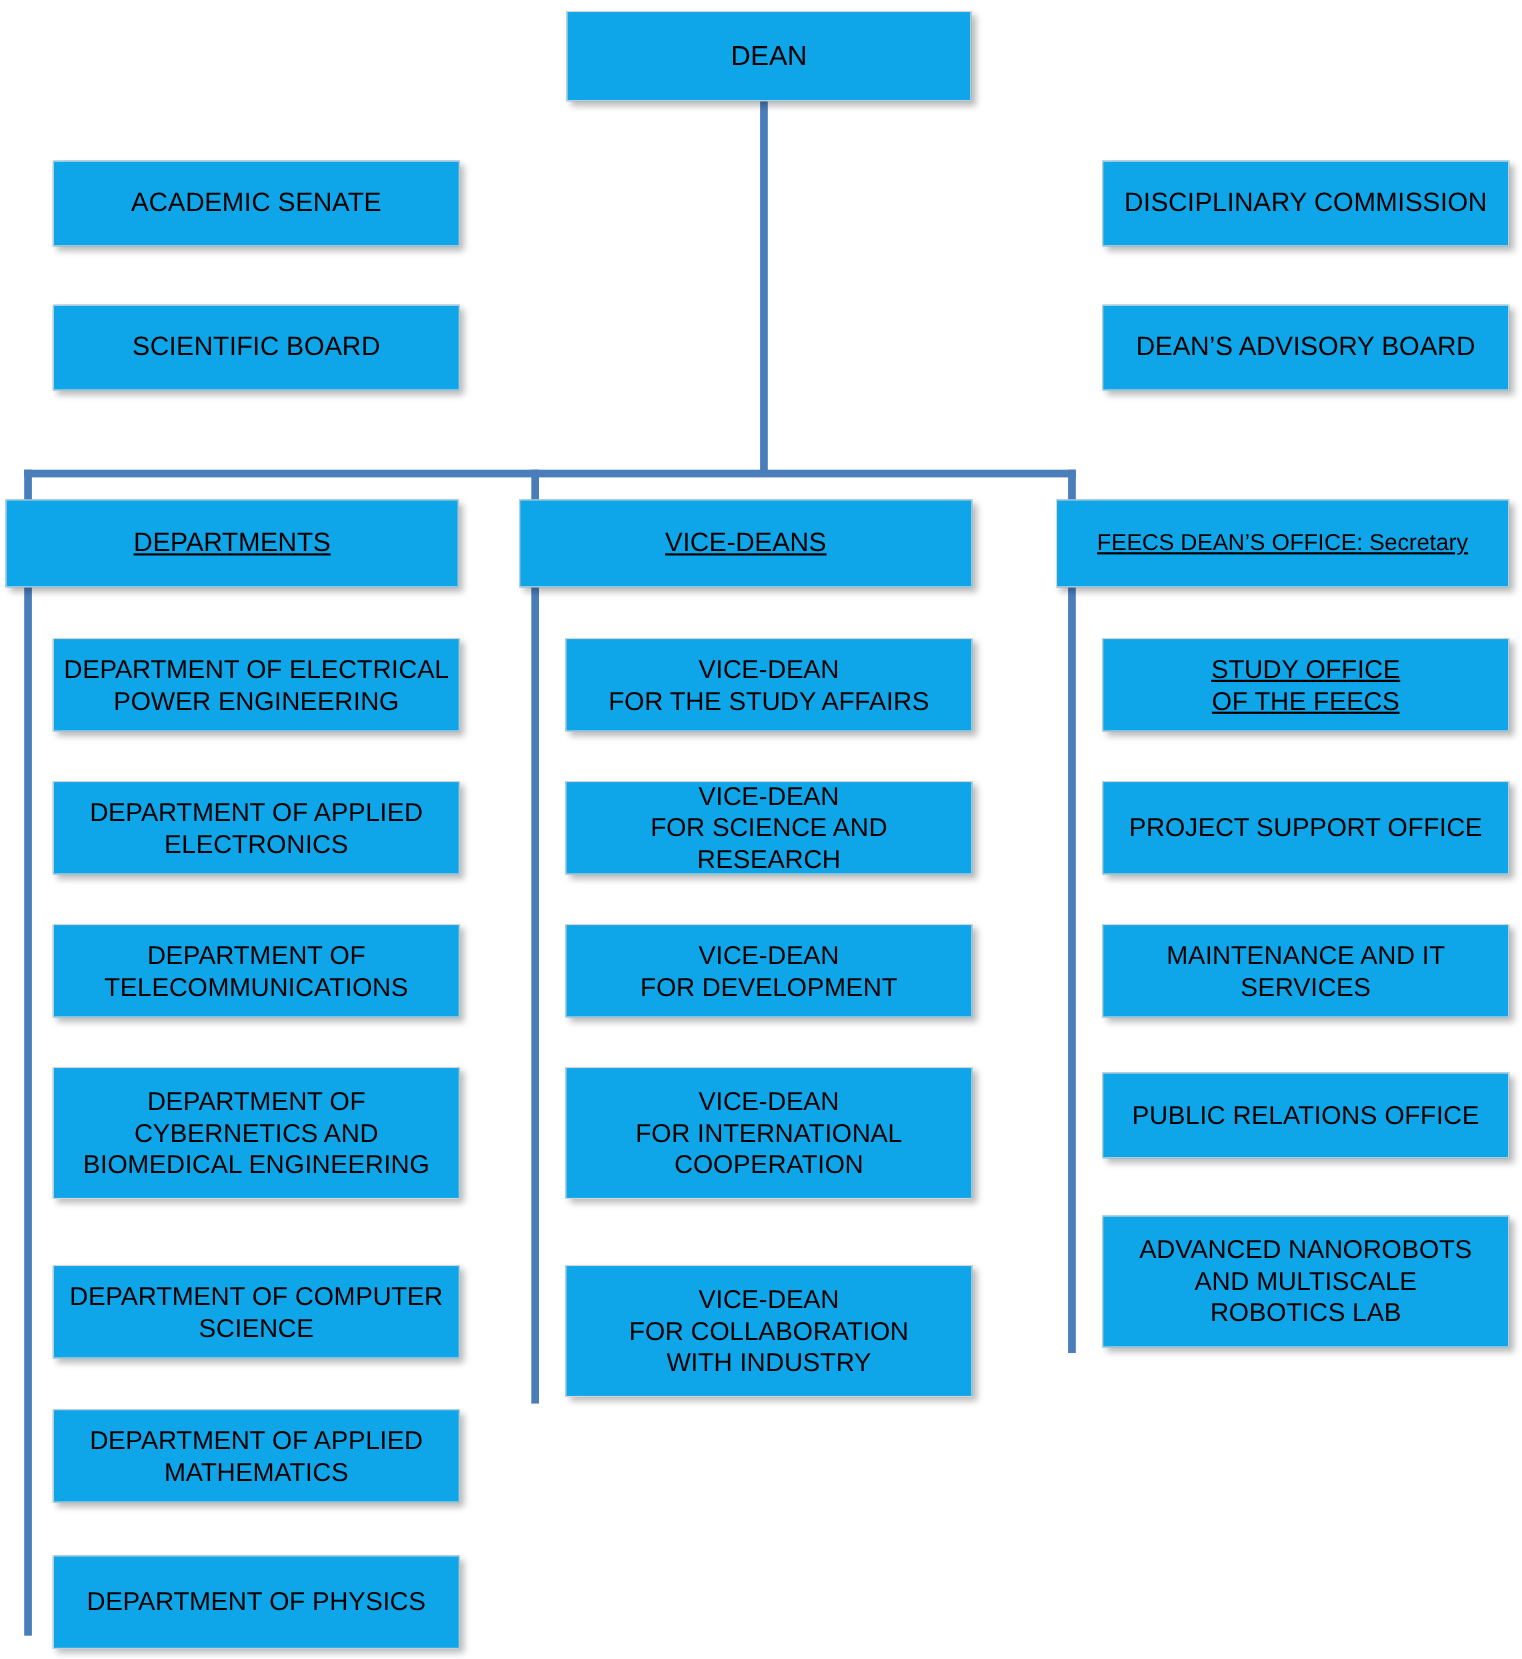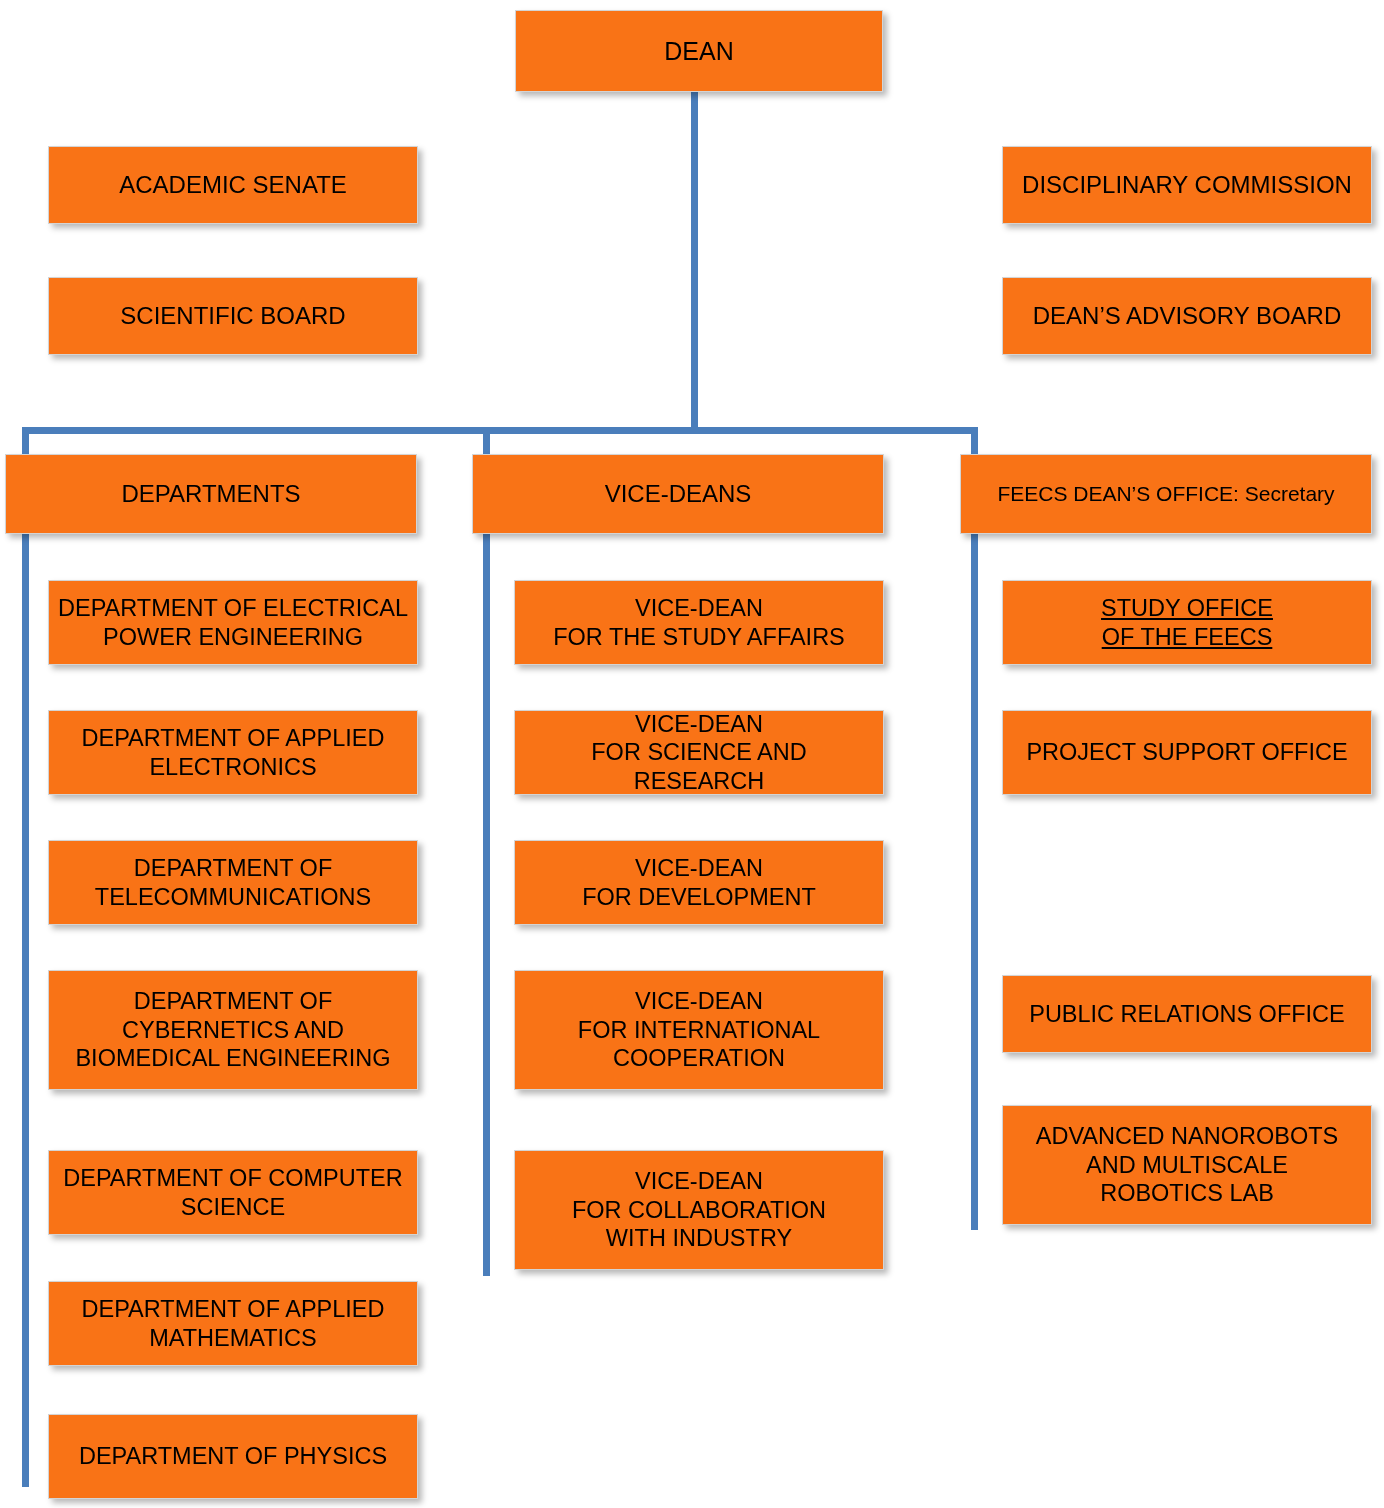--- a/index.html
+++ b/index.html
@@ -24,41 +24,41 @@
   .connector {
     position: absolute;
     background: #4a7ebb;
     z-index: 1;
   }
 
   
   .node {
     position: absolute;
     box-sizing: border-box;
-    background: #f97316;
+    background: #0ea5e9;
     border: 1px solid #d4d4d4;
     display: flex;
     align-items: center;
     justify-content: center;
     text-align: center;
     color: #000000;
     z-index: 3;
     box-shadow: 4px 4px 6px rgba(0,0,0,0.28);
     padding: 2px 8px;
     line-height: 1.22;
   }
   .node .node-label {
     display: block;
     width: 100%;
     white-space: pre-line;
   }
 
   .node.root        { font-size: 25px; }
   .node.aside       { font-size: 24px; }
-  .node.group-head  { font-size: 24px; }
+  .node.group-head  { font-size: 24px; text-decoration: underline; }
   .node.group-head.compact { font-size: 21px; }
   .node.child       { font-size: 23.5px; }
 </style>
 </head>
 <body>
 
 <div id="chart-root">
 
   <div class="connector" style="left:691px; top:92px;  width:7px;  height:340px;"></div>
   <div class="connector" style="left:22px;  top:427px; width:956px; height:7px;"></div>
@@ -146,20 +146,24 @@
 WITH INDUSTRY</span>
   </div>
 
   <div class="node child" style="left:1002px; top:580px; width:370px; height:85px;text-decoration:underline;">
     <span class="node-label">STUDY OFFICE
 OF THE FEECS</span>
   </div>
   <div class="node child" style="left:1002px; top:710px; width:370px; height:85px;">
     <span class="node-label">PROJECT SUPPORT OFFICE</span>
   </div>
+  <div class="node child" style="left:1002px; top:840px; width:370px; height:85px;">
+    <span class="node-label">MAINTENANCE AND IT
+SERVICES</span>
+  </div>
   <div class="node child" style="left:1002px; top:975px; width:370px; height:78px;">
     <span class="node-label">PUBLIC RELATIONS OFFICE</span>
   </div>
   <div class="node child" style="left:1002px; top:1105px; width:370px; height:120px;">
     <span class="node-label">ADVANCED NANOROBOTS
 AND MULTISCALE
 ROBOTICS LAB</span>
   </div>
 
 </div>

